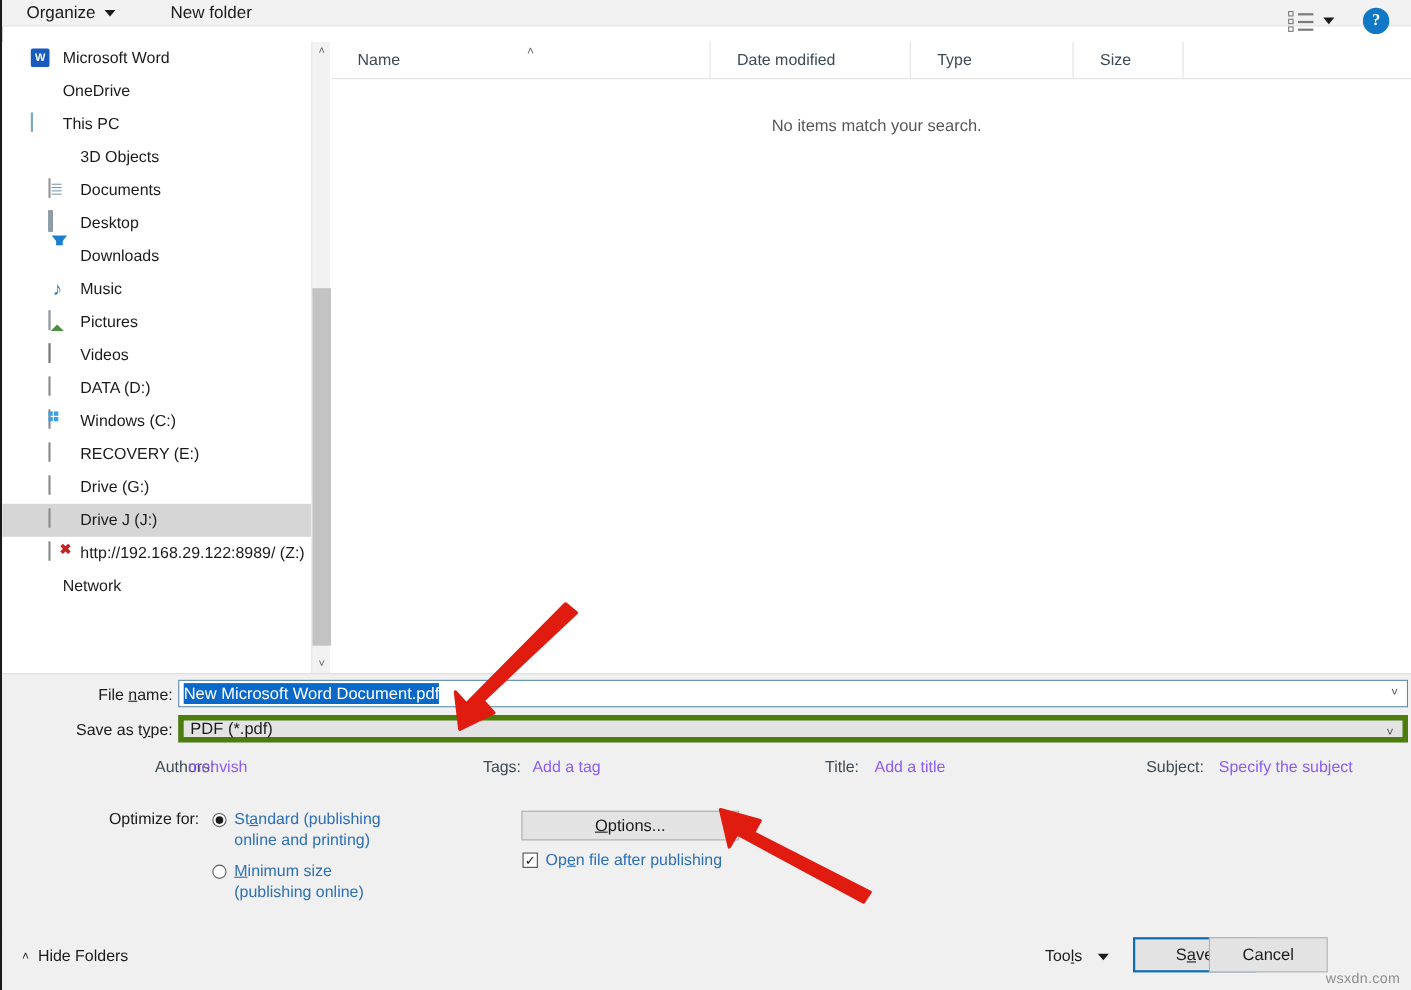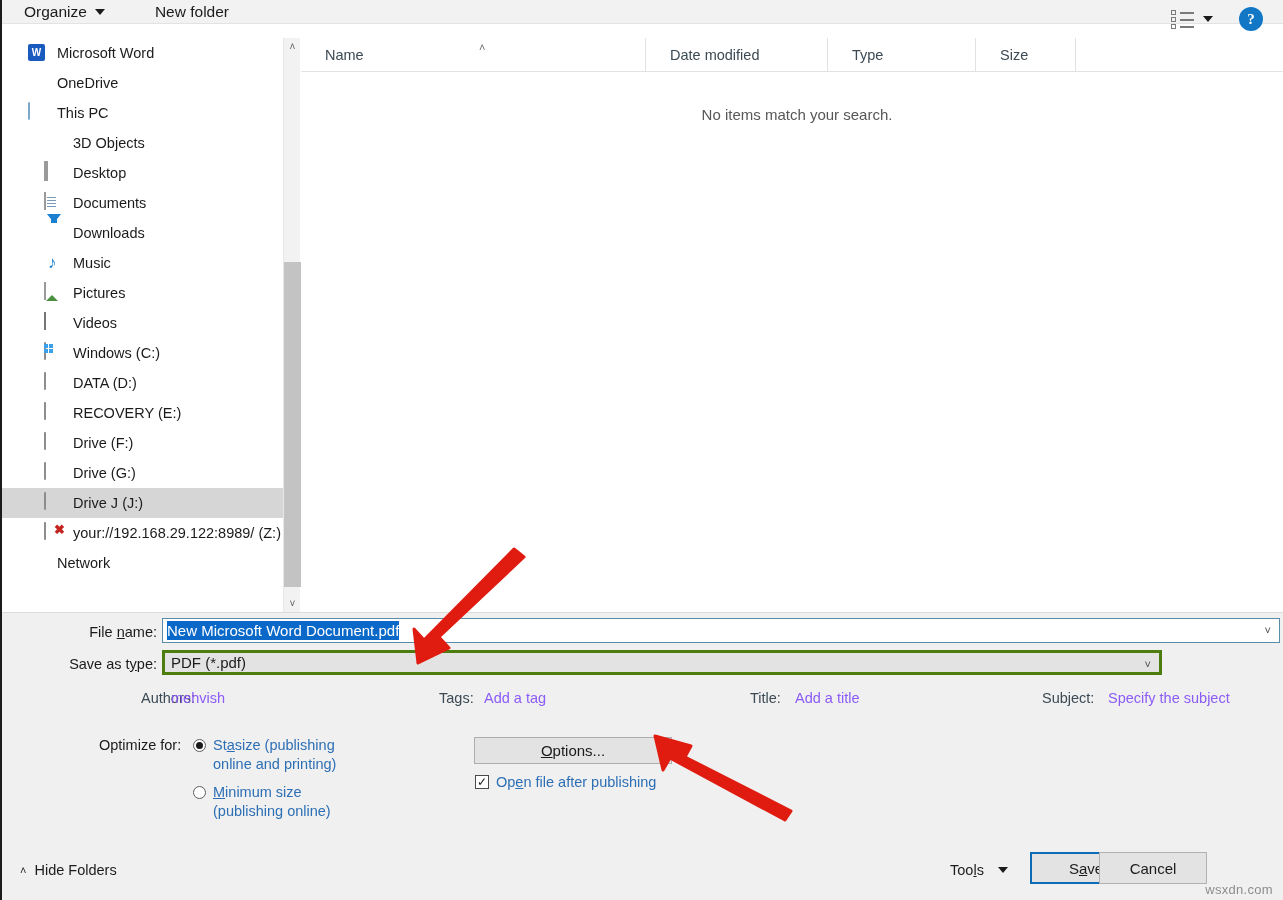--- a/index.html
+++ b/index.html
@@ -191,22 +191,22 @@
     background: #ffffff; border: 1px solid #5a8ba8;
     display: flex; align-items: center;
   }
   .fname-sel {
     background: #0a69c8; color: #ffffff;
     font-size: 15px; padding: 1px 0; margin-left: 4px;
     white-space: nowrap;
   }
   .type-box {
     position: absolute; left: 160px; top: 650px;
-    width: 1000px; height: 25px;
-    background: #e3e3e3; border: 3px solid #4d7c0f;
+    width: 1118px; height: 25px;
+    background: #e3e3e3; border: 5px solid #4d7c0f;
     display: flex; align-items: center;
   }
   .type-txt { font-size: 15px; color: #1b1b1b; margin-left: 6px; }
   .combo-arrow {
     position: absolute; right: 8px; top: 5px;
     font-size: 11px; color: #4a4a4a;
   }
 
   .meta-lbl { font-size: 14.5px; color: #3b4a54; position: absolute; }
   .meta-val { font-size: 14.5px; color: #8b5cf6; position: absolute; cursor: default; }
@@ -323,84 +323,80 @@
       <span class="nav-ico"><span class="ic-thispc"></span></span>
       <span>This PC</span>
     </div>
 
     <div class="nav-row lvl1">
       <span class="nav-ico"><span class="ic-3d"></span></span>
       <span>3D Objects</span>
     </div>
 
     <div class="nav-row lvl1">
+      <span class="nav-ico"><span class="ic-docs"></span></span>
+      <span>Documents</span>
+    </div>
+
+    <div class="nav-row lvl1">
       <span class="nav-ico"><span class="ic-desktop"></span></span>
       <span>Desktop</span>
     </div>
 
     <div class="nav-row lvl1">
-      <span class="nav-ico"><span class="ic-docs"></span></span>
-      <span>Documents</span>
-    </div>
-
-    <div class="nav-row lvl1">
       <span class="nav-ico"><span class="ic-down"></span></span>
       <span>Downloads</span>
     </div>
 
     <div class="nav-row lvl1">
       <span class="nav-ico"><span class="ic-music">♪</span></span>
       <span>Music</span>
     </div>
 
     <div class="nav-row lvl1">
       <span class="nav-ico"><span class="ic-pic"></span></span>
       <span>Pictures</span>
     </div>
 
     <div class="nav-row lvl1">
       <span class="nav-ico"><span class="ic-vid"></span></span>
       <span>Videos</span>
     </div>
 
     <div class="nav-row lvl1">
+      <span class="nav-ico"><span class="ic-drive"></span></span>
+      <span>DATA (D:)</span>
+    </div>
+
+    <div class="nav-row lvl1">
       <span class="nav-ico ic-drive-win"><span class="ic-drive"></span></span>
       <span>Windows (C:)</span>
     </div>
 
     <div class="nav-row lvl1">
       <span class="nav-ico"><span class="ic-drive"></span></span>
-      <span>DATA (D:)</span>
-    </div>
-
-    <div class="nav-row lvl1">
-      <span class="nav-ico"><span class="ic-drive"></span></span>
       <span>RECOVERY (E:)</span>
     </div>
 
-    <div class="nav-row lvl1">
-      <span class="nav-ico"><span class="ic-drive"></span></span>
-      <span>Drive (F:)</span>
-    </div>
 
     <div class="nav-row lvl1">
       <span class="nav-ico"><span class="ic-drive"></span></span>
       <span>Drive (G:)</span>
     </div>
 
     <div class="nav-row lvl1 selected">
       <span class="nav-ico"><span class="ic-drive"></span></span>
       <span>Drive J (J:)</span>
     </div>
 
     <div class="nav-row lvl1">
       <span class="nav-ico">
         <span class="ic-drive"></span><span class="ic-netdrive-x">✖</span>
       </span>
-      <span>your://192.168.29.122:8989/ (Z:)</span>
+      <span>http://192.168.29.122:8989/ (Z:)</span>
     </div>
 
     <div class="nav-row lvl0">
       <span class="nav-ico"><span class="ic-network"></span></span>
       <span>Network</span>
     </div>
   </div>
 
   <div class="sb-scroll">
     <div class="sb-arrow up">˄</div>
@@ -456,21 +452,21 @@
 
   <div class="meta-lbl" style="left:1040px; top:690px;">Subject:</div>
   <div class="meta-val" style="left:1106px; top:690px;">Specify the subject</div>
 
   <div class="lbl" style="left:97px; top:737px;">Optimize for:</div>
 
   <div class="radio" style="left:191px; top:739px;">
     <span class="dot"></span>
   </div>
   <div class="radio-lbl" style="left:211px; top:736px; width:210px;">
-    <span>St</span><u>a</u><span>size (publishing</span><br>
+    <span>St</span><u>a</u><span>ndard (publishing</span><br>
     <span>online and printing)</span>
   </div>
 
   <div class="radio" style="left:191px; top:786px;"></div>
   <div class="radio-lbl" style="left:211px; top:783px; width:210px;">
     <u>M</u><span>inimum size</span><br>
     <span>(publishing online)</span>
   </div>
 
   <div class="opt-btn">

